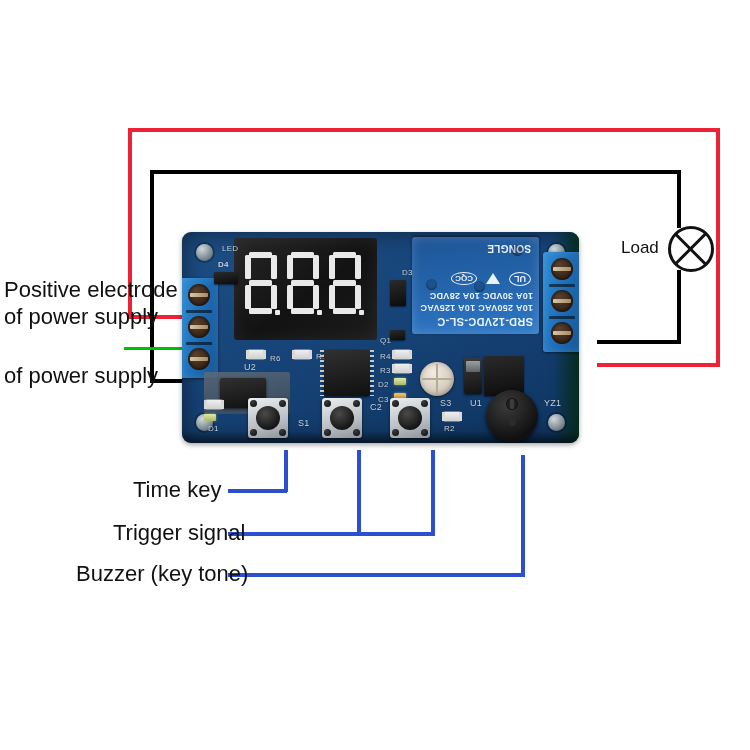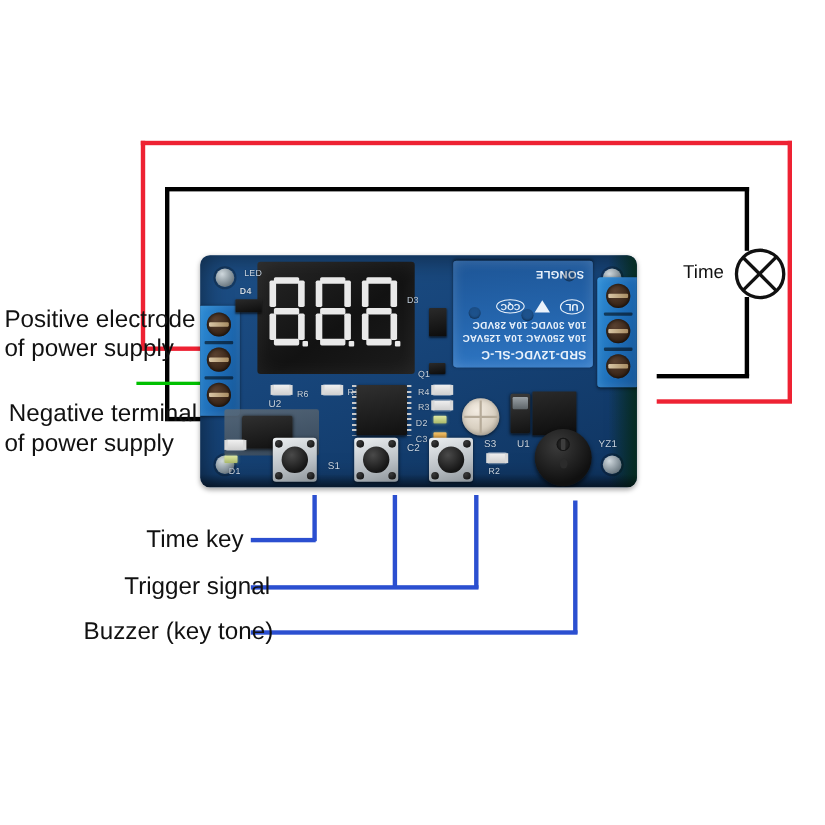--- a/index.html
+++ b/index.html
@@ -170,29 +170,28 @@
   <div class="wire blue" style="left:521px;top:455px;width:3.5px;height:121px;"></div>
   <div class="wire blue" style="left:228px;top:573px;width:297px;height:3.5px;"></div>
 
   <div class="lbl l2" style="left:4px;top:276px;">
     <div>Positive electrode</div>
     <div>of power supply</div>
   </div>
 
 
   <div class="lbl l2" style="left:8px;top:362px;">
-    <div>Negative terminal</div>
     <div style="margin-left:-4px;">of power supply</div>
   </div>
 
   <div class="lbl" style="left:133px;top:478px;">Time key</div>
   <div class="lbl" style="left:76px;top:562px;">Buzzer (key tone)</div>
   <div class="lbl" style="left:113px;top:521px;">Trigger signal</div>
 
-  <div id="load-text">Time</div>
+  <div id="load-text">Load</div>
   <div id="load-lamp">
     <div class="x1"></div>
     <div class="x2"></div>
   </div>
 
   <div id="pcb">
     <div class="edge-dark"></div>
     <div class="edge-bot"></div>
 
     <div class="mhole" style="left:14px;top:12px;"></div>
@@ -261,21 +260,21 @@
       <div class="tslot" style="top:32px;"></div>
       <div class="screw" style="top:38px;"></div>
       <div class="tslot" style="top:64px;"></div>
       <div class="screw" style="top:70px;"></div>
     </div>
 
     <div class="silk" style="left:40px;top:12px;">LED</div>
     <div class="silk" style="left:36px;top:28px;font-weight:bold;">D4</div>
     <div class="part blk" style="left:32px;top:40px;width:24px;height:12px;"></div>
 
-    <div class="silk" style="left:188px;top:36px;">D3</div>
+    <div class="silk" style="left:220px;top:36px;">D3</div>
     <div class="part blk" style="left:208px;top:48px;width:16px;height:26px;"></div>
     <div class="silk" style="left:198px;top:104px;">Q1</div>
     <div class="part blk" style="left:208px;top:98px;width:15px;height:10px;"></div>
 
     <div class="part res" style="left:66px;top:118px;width:16px;height:9px;"></div>
     <div class="silk" style="left:88px;top:122px;">R6</div>
     <div class="part res" style="left:112px;top:118px;width:16px;height:9px;"></div>
     <div class="silk" style="left:134px;top:120px;">R1</div>
 
     <div class="silk" style="left:198px;top:120px;">R4</div>

